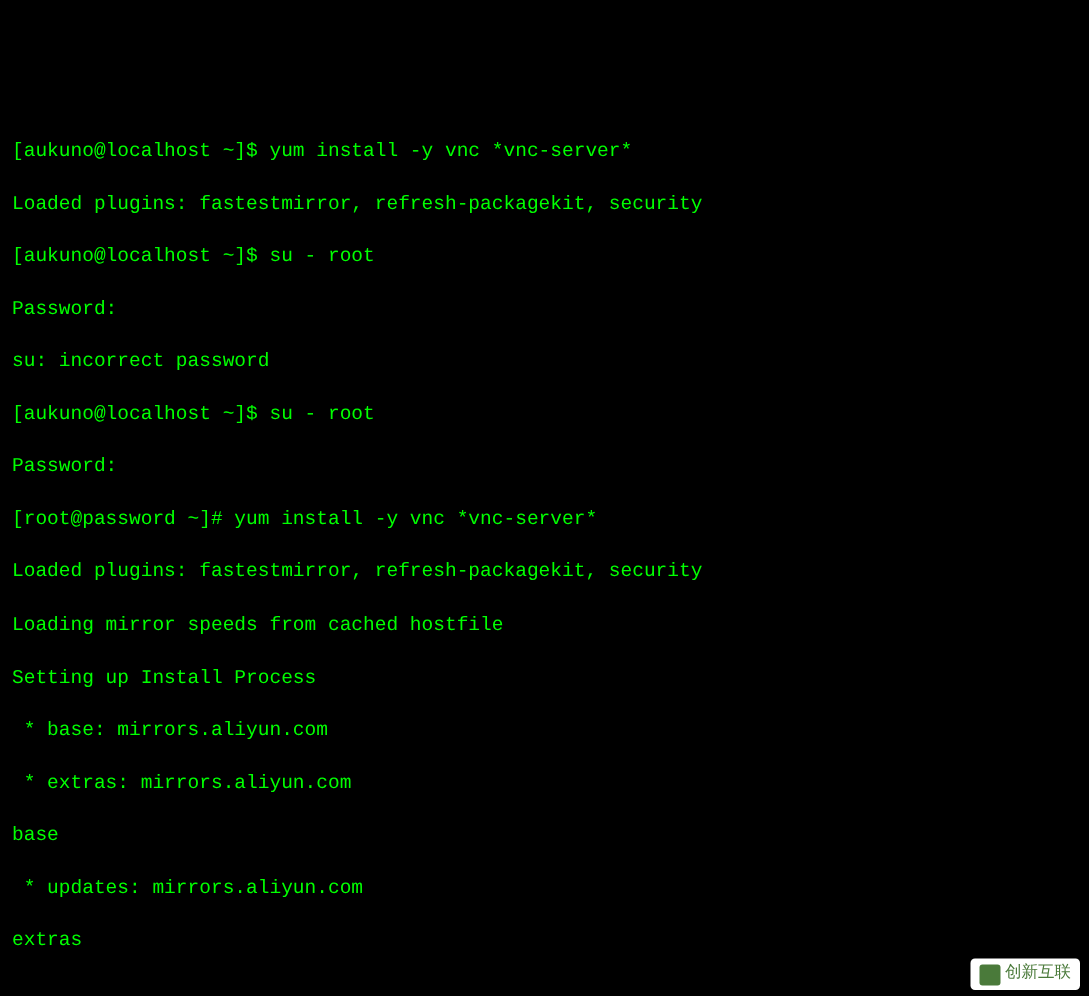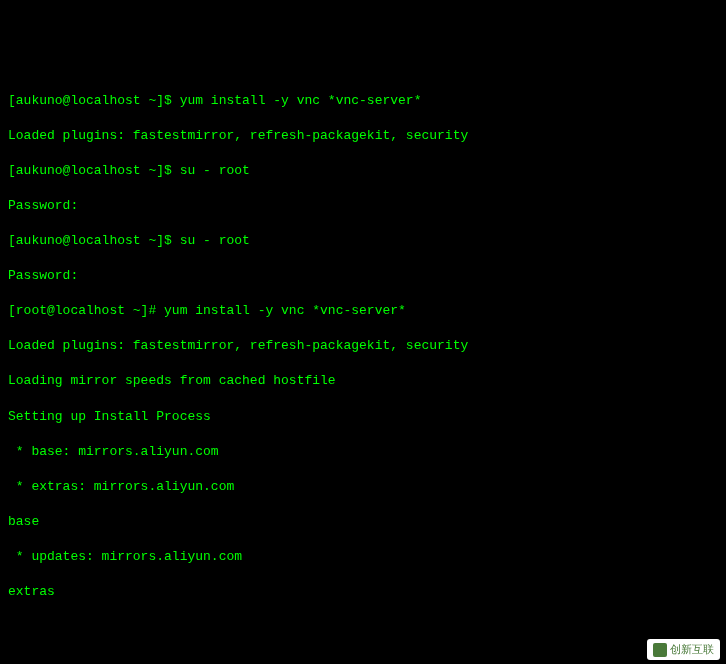--- a/index.html
+++ b/index.html
@@ -27,21 +27,21 @@
       display: block;
     }
     .watermark {
       position: absolute;
       bottom: 4px;
       right: 6px;
       background: #ffffff;
       color: #4a7a3a;
       padding: 3px 6px;
       font-size: 11px;
-      font-family: Liberation Serif, serif;
+      font-family: Liberation Mono, monospace;
       border-radius: 3px;
       display: flex;
       align-items: center;
       gap: 3px;
     }
     .wm-icon {
       width: 14px;
       height: 14px;
       background: #4a7a3a;
       border-radius: 2px;
@@ -51,23 +51,24 @@
 </head>
 <body>
 
 
 
 <div class="terminal">
 <span class="line">[aukuno@localhost ~]$ yum install -y vnc *vnc-server*</span>
 <span class="line">Loaded plugins: fastestmirror, refresh-packagekit, security</span>
 <span class="line">[aukuno@localhost ~]$ su - root</span>
 <span class="line">Password:</span>
+<span class="line">su: incorrect password</span>
 <span class="line">[aukuno@localhost ~]$ su - root</span>
 <span class="line">Password:</span>
-<span class="line">[root@localhost ~]# yum install -y vnc *vnc-server*</span>
+<span class="line">[root@password ~]# yum install -y vnc *vnc-server*</span>
 <span class="line">Loaded plugins: fastestmirror, refresh-packagekit, security</span>
 <span class="line">Loading mirror speeds from cached hostfile</span>
 <span class="line">Setting up Install Process</span>
 <span class="line"> * base: mirrors.aliyun.com</span>
 <span class="line"> * extras: mirrors.aliyun.com</span>
 <span class="line">base</span>
 <span class="line"> * updates: mirrors.aliyun.com</span>
 <span class="line">extras</span>
 
 

